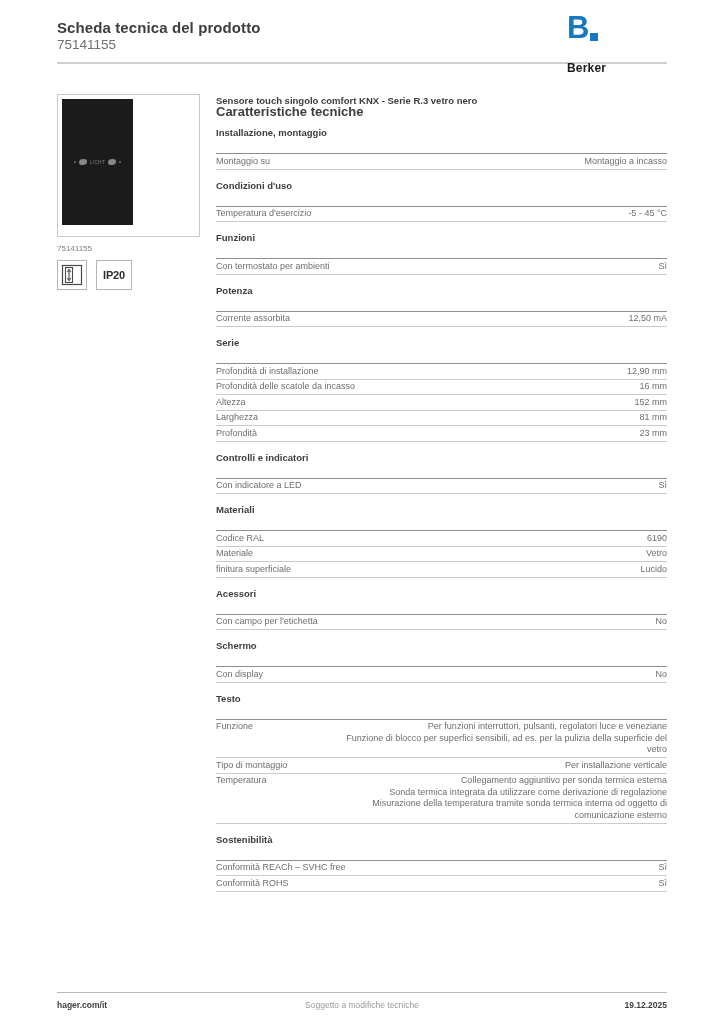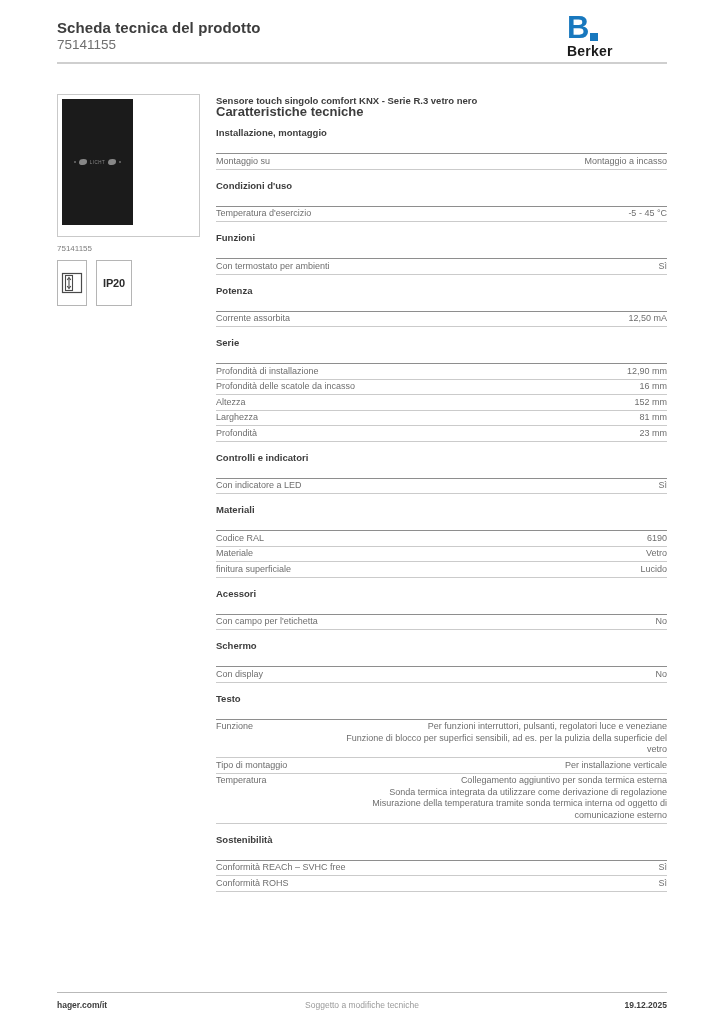--- a/index.html
+++ b/index.html
@@ -10,34 +10,34 @@
   }
   .page{padding:0 57px;box-sizing:border-box;height:100%;}
 
   
   .header{padding-top:19px;padding-bottom:10px;border-bottom:2px solid #cfcfcf;}
   .header h1{margin:0;font-size:15px;line-height:17px;font-weight:bold;color:#3d3d3d;letter-spacing:.1px;}
   .header .subtitle{font-size:13.5px;line-height:15px;color:#6f6f6f;margin-top:1px;}
   .logo{position:absolute;left:567px;top:13px;width:36px;text-align:left;}
   .logo-mark{font-size:31px;line-height:30px;font-weight:bold;color:#1878be;letter-spacing:-1px;display:flex;align-items:flex-end;}
   .logo-dot{display:inline-block;width:8px;height:8px;background:#1878be;margin-left:2px;margin-bottom:2px;}
-  .logo-name{font-size:14px;font-weight:bold;color:#1a1a1a;margin-top:0;letter-spacing:.2px;}
+  .logo-name{font-size:12px;font-weight:bold;color:#1a1a1a;margin-top:18px;letter-spacing:.2px;}
 
   
   .main{display:flex;gap:16px;margin-top:30px;}
   .left-col{width:143px;flex:none;}
   .image-box{width:143px;height:143px;border:1px solid #c9c9c9;box-sizing:border-box;position:relative;background:#fff;}
   .product-glass{position:absolute;left:4px;top:4px;width:71px;height:126px;background:#1b1b1b;display:flex;align-items:center;justify-content:center;}
   .glass-row{display:flex;align-items:center;gap:3px;}
   .glass-dot{width:2px;height:2px;border-radius:50%;background:#6f6f6f;}
   .glass-blob{width:8px;height:6px;border-radius:60% 40% 55% 45%;background:#9a9a9a;opacity:.85;}
   .glass-label{font-size:4.5px;color:#8a8a8a;letter-spacing:.5px;}
   .image-caption{margin-top:7px;font-size:8px;color:#7d7d7d;}
   .badges{margin-top:7px;display:flex;gap:9px;}
-  .badge{width:30px;height:46px;border:1px solid #b5b5b5;box-sizing:border-box;display:flex;align-items:center;justify-content:center;background:#fff;}
+  .badge{width:30px;height:30px;border:1px solid #b5b5b5;box-sizing:border-box;display:flex;align-items:center;justify-content:center;background:#fff;}
   .badge-text{width:36px;font-size:11px;font-weight:bold;color:#2b2b2b;letter-spacing:-.2px;}
 
   .right-col{flex:1;padding-top:1px;}
   .product-name{font-size:9.5px;line-height:11px;font-weight:bold;color:#3d3d3d;}
   .specs-heading{font-size:13px;line-height:11px;font-weight:bold;color:#3d3d3d;}
 
   
   .section{margin-top:10px;}
   .section-title{font-size:9.5px;line-height:11px;font-weight:bold;color:#3d3d3d;padding-bottom:15px;border-bottom:1px solid #8e8e8e;}
   .spec-row{display:flex;justify-content:space-between;align-items:flex-start;gap:12px;

